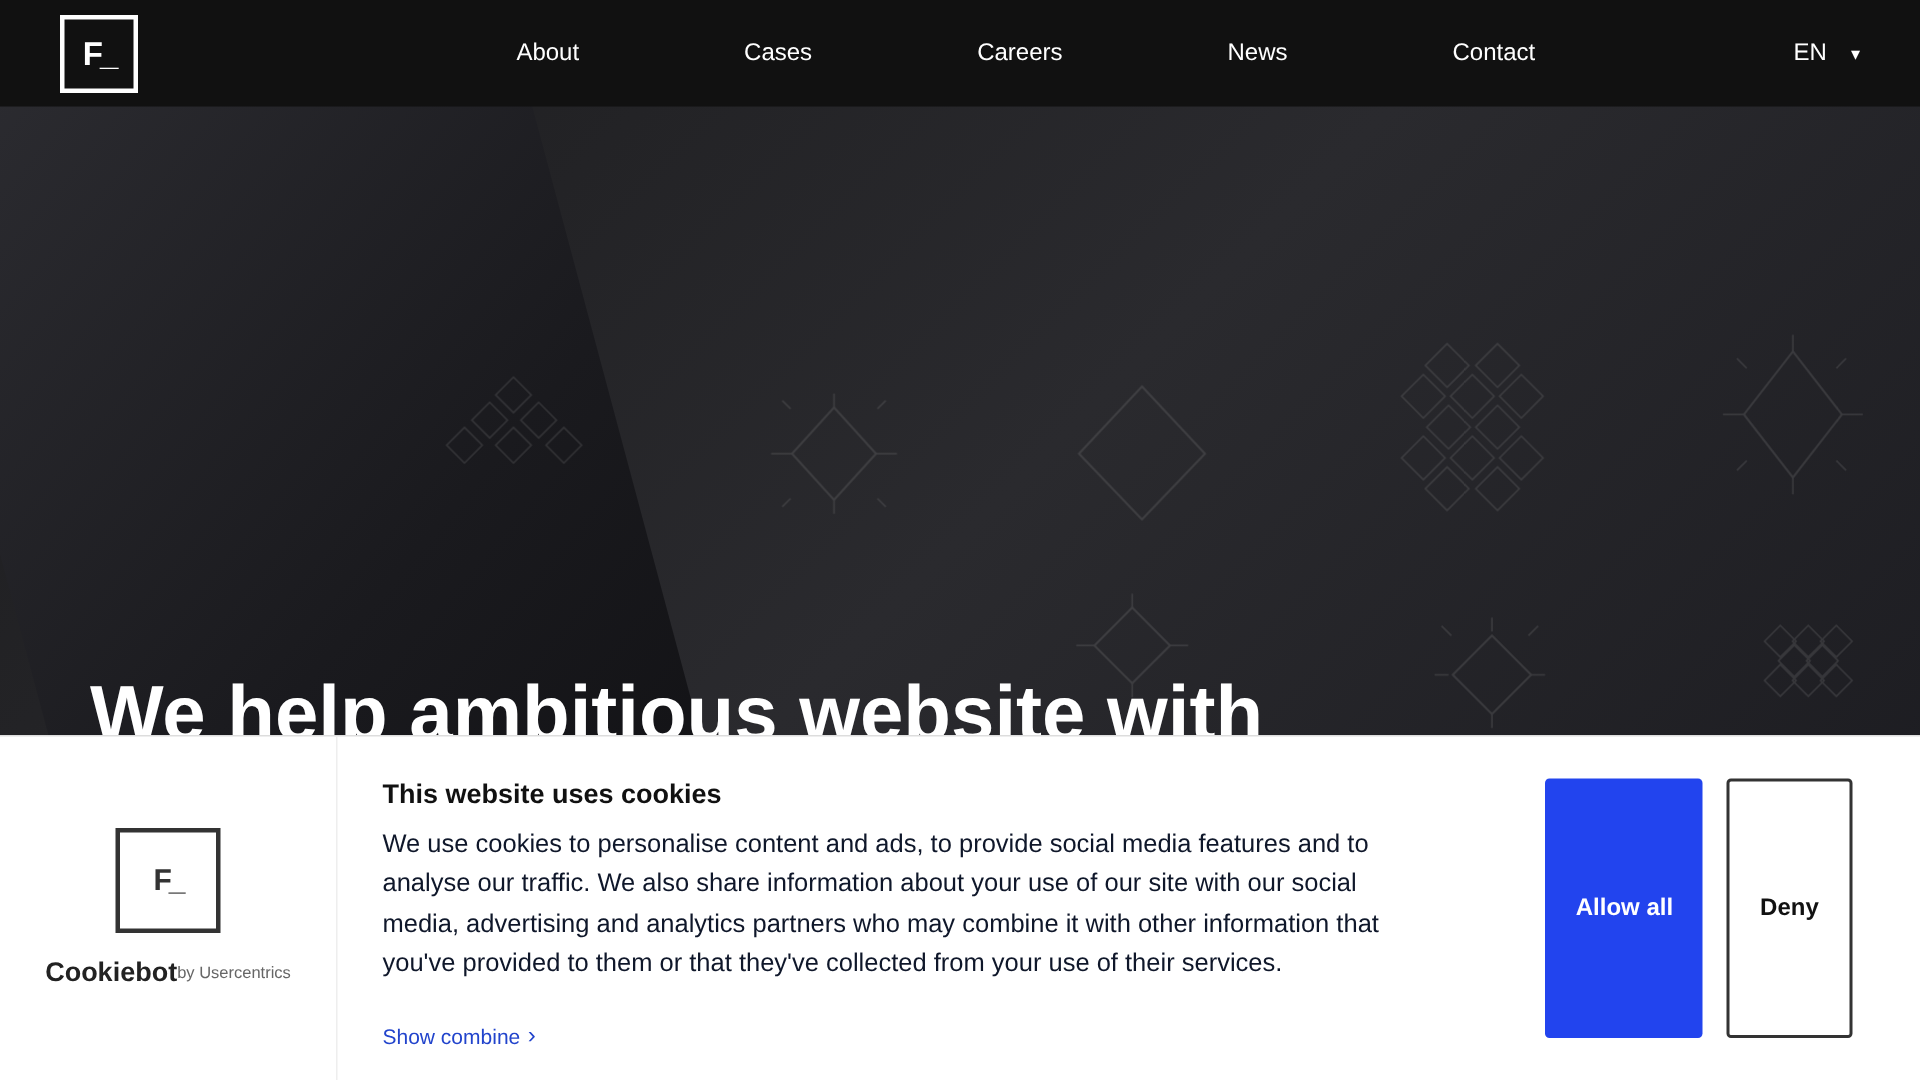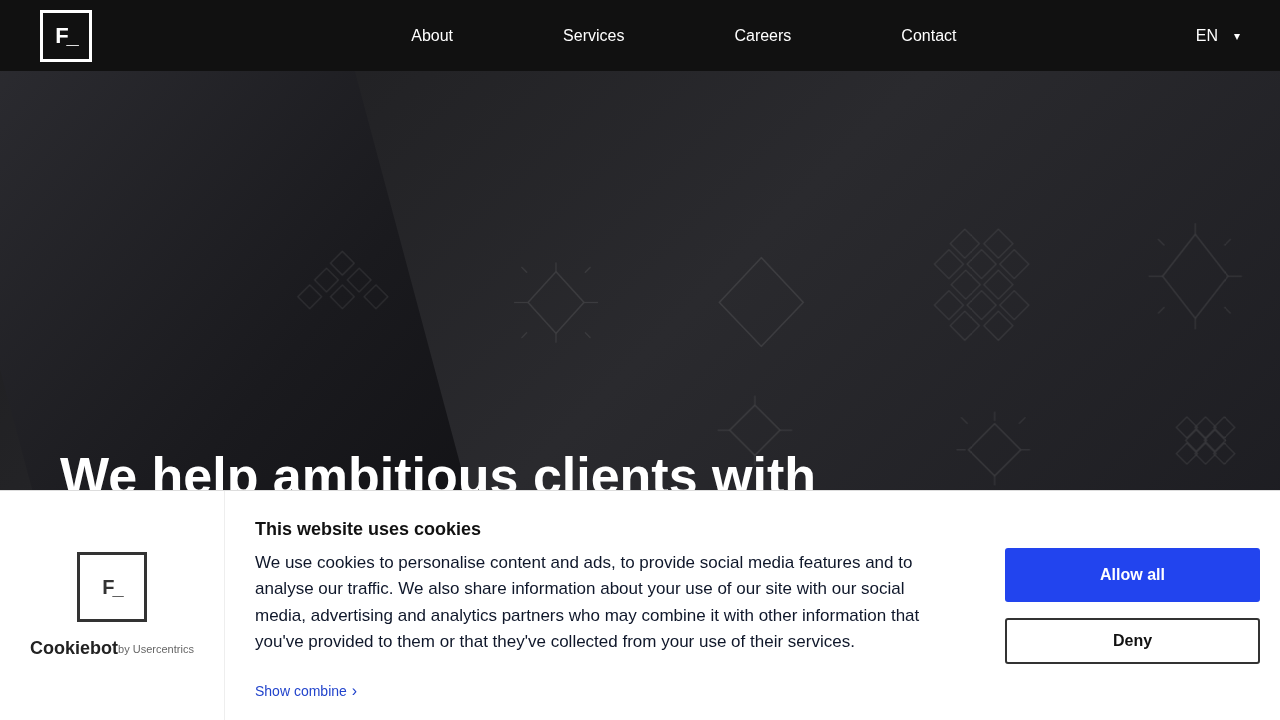--- a/index.html
+++ b/index.html
@@ -163,21 +163,21 @@
       font-weight: 500;
     }
     .show-details-arrow {
       font-size: 16px;
     }
 
     .cookie-right {
       width: 295px;
       flex-shrink: 0;
       display: flex;
-      flex-direction: column;
+      flex-direction: row;
       justify-content: center;
       gap: 16px;
       padding: 28px 20px;
     }
     .btn-allow {
       background: #2244ee;
       color: white;
       border: none;
       border-radius: 3px;
       padding: 18px 20px;
@@ -286,32 +286,33 @@
     </svg>
   </div>
 </div>
 
 <nav class="navbar">
   <div class="logo">
     <span>F_</span>
   </div>
   <div class="nav-links">
     <a href="#">About</a>
-    <a href="#">Services</a>
+    <a href="#">Cases</a>
     <a href="#">Careers</a>
+    <a href="#">News</a>
     <a href="#">Contact</a>
   </div>
   <div class="lang-selector">
     <span>EN</span>
     <span class="arrow">▾</span>
   </div>
 </nav>
 
 <div class="hero-text">
-  <span>We help ambitious clients with</span>
+  <span>We help ambitious website with</span>
 </div>
 
 <div class="cookie-banner">
   <div class="cookie-left">
     <div class="cookie-logo-box">
       <span>F_</span>
     </div>
     <div class="cookiebot-brand">
       <span class="cookiebot-name">Cookiebot</span>
       <span class="cookiebot-sub">by Usercentrics</span>

